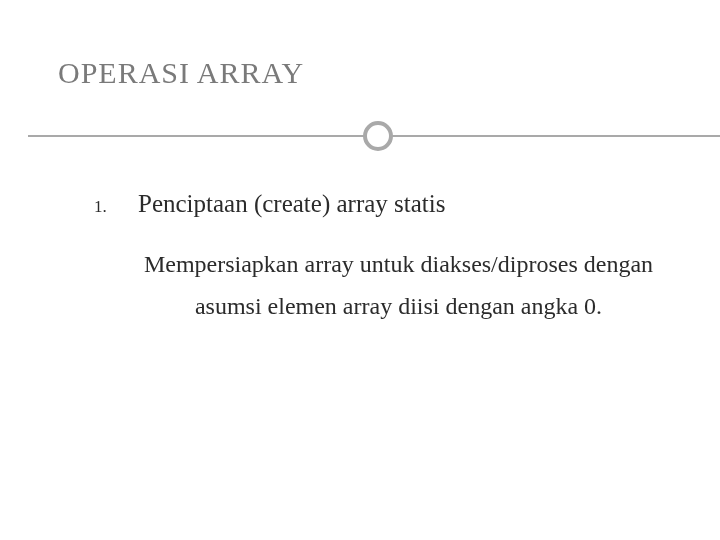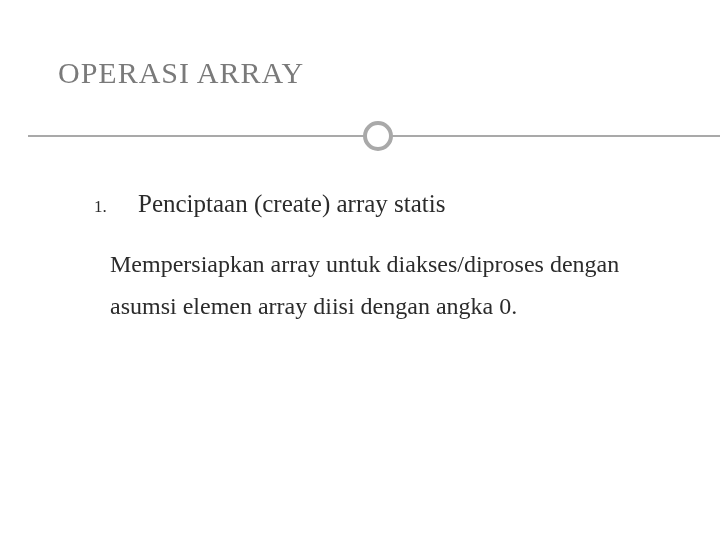--- a/index.html
+++ b/index.html
@@ -66,20 +66,21 @@
     color: #2b2b2b;
     font-family: Georgia, serif;
     text-align: center;
   }
   .list-body {
     font-size: 24px;
     color: #2b2b2b;
     line-height: 1.75;
     margin-left: 30px;
     font-family: Georgia, serif;
+    text-align: center;
   }
   .bottom-bar {
     position: absolute;
     left: 0;
     right: 0;
     bottom: 0;
     height: 12px;
     background: #808080;
   }
 </style>

